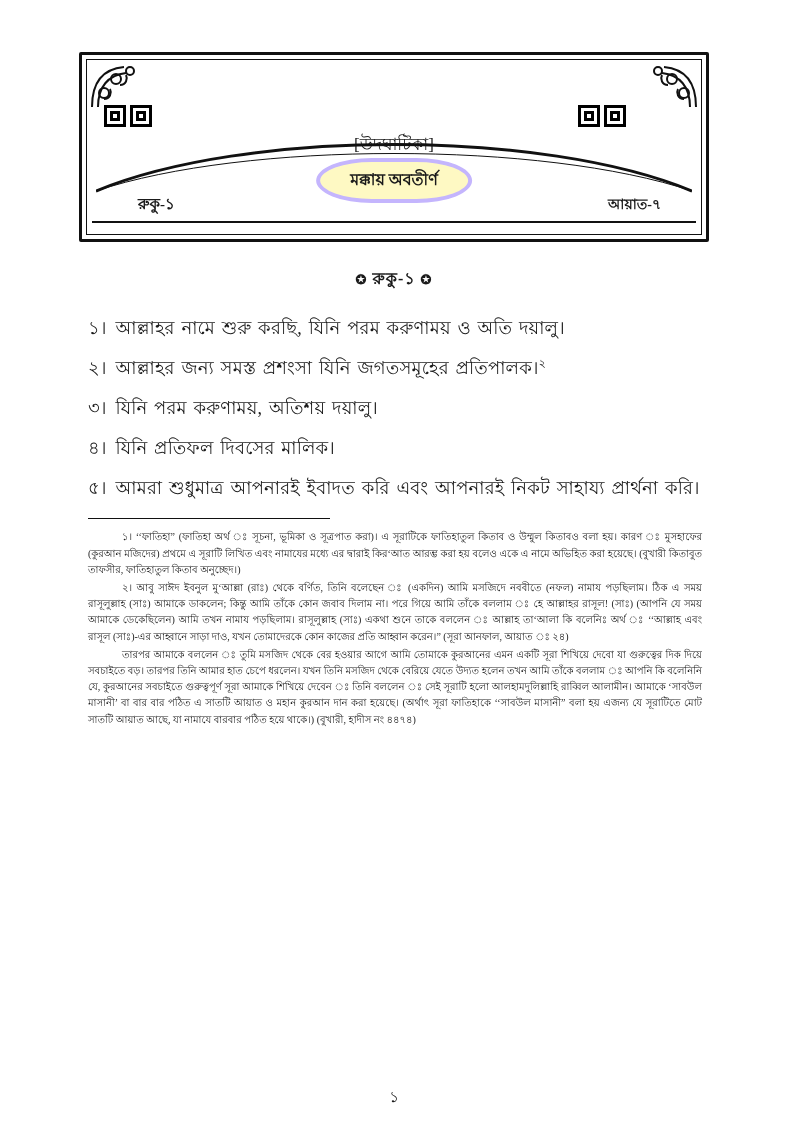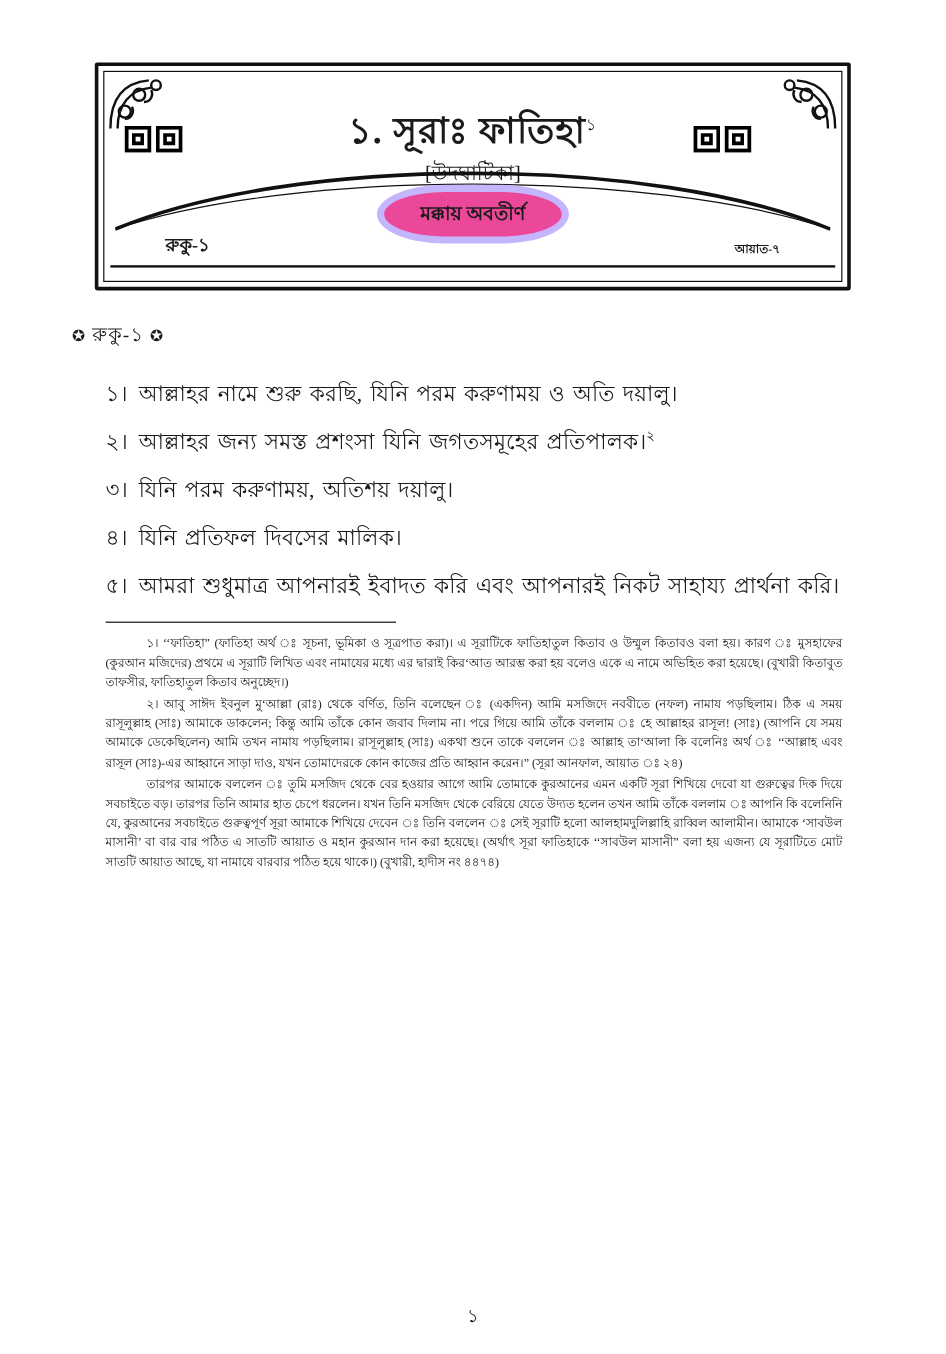--- a/index.html
+++ b/index.html
@@ -98,51 +98,52 @@
     left: 14px; right: 14px; bottom: 46px;
     height: 56px;
   }
   .arc svg { width: 100%; height: 100%; display: block; }
 
   .revelation-badge {
     position: absolute;
     left: 50%;
     transform: translateX(-50%);
     bottom: 36px;
-    border: 6px solid #c4b5fd;
+    border: 4px solid #c4b5fd;
     border-radius: 50%/70%;
     padding: 5px 30px;
-    background: #ec4899;
+    background: #fef9c3;
     font-size: 16px;
     font-weight: bold;
     white-space: nowrap;
   }
   .ruku-left {
     position: absolute;
     left: 56px; bottom: 22px;
     font-size: 15px;
     font-weight: bold;
   }
   .ayat-right {
     position: absolute;
-    right: 56px; bottom: 22px;
-    font-size: 10px;
+    right: 45px; bottom: 22px;
+    font-size: 14px;
     font-weight: bold;
   }
   .frame-rule {
     position: absolute;
     left: 10px; right: 10px; bottom: 16px;
     border-top: 2px solid #111;
   }
 
   
   .ruku-heading {
+    text-align: center;
     margin-top: 24px;
     font-size: 16px;
-    font-weight: normal;
+    font-weight: bold;
     letter-spacing: 1px;
   }
   .ruku-heading .star { font-size: 13px; }
 
   
   .bismillah-wrap {
     display: flex;
     justify-content: center;
     margin-top: 14px;
   }
@@ -239,23 +240,20 @@
           <circle cx="40" cy="8" r="4"></circle>
           <path d="M14 36 C20 36 22 30 20 26"></path>
           <path d="M30 22 C36 22 38 16 36 12"></path>
         </g>
       </svg>
     </span>
 
     <span class="qr qr-left"><span class="qrbox"></span></span>
     <span class="qr qr-right"><span class="qrbox"></span></span>
 
-    <div class="surah-title">
-      <span>১. সূরাঃ ফাতিহা</span><span class="sup">১</span>
-    </div>
 
     <div class="surah-subtitle">[উদঘাটিকা]</div>
 
     <div class="arc">
       <svg viewBox="0 0 600 56" preserveAspectRatio="none">
         <path d="M0 54 C150 -8 450 -8 600 54" fill="none" stroke="#111" stroke-width="3"></path>
         <path d="M0 54 C150 4 450 4 600 54" fill="none" stroke="#111" stroke-width="1"></path>
       </svg>
     </div>
 

